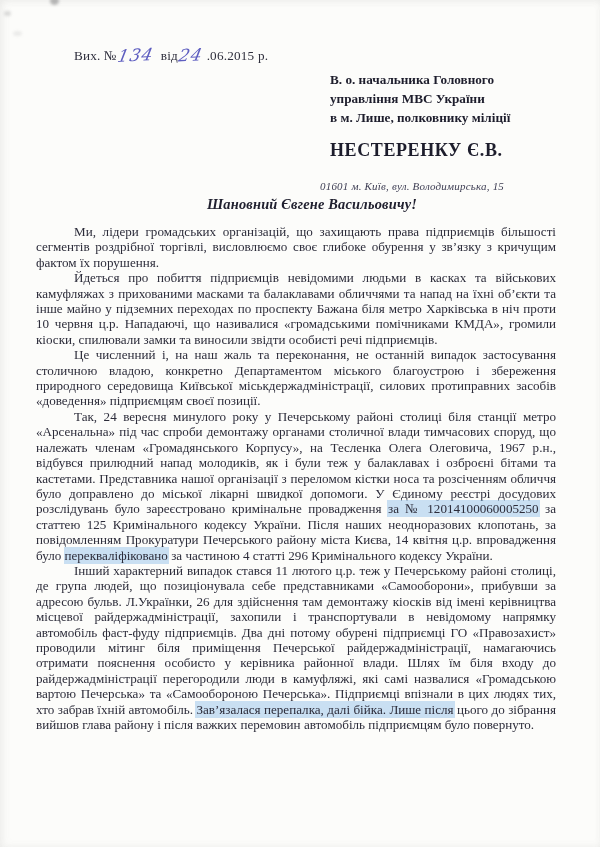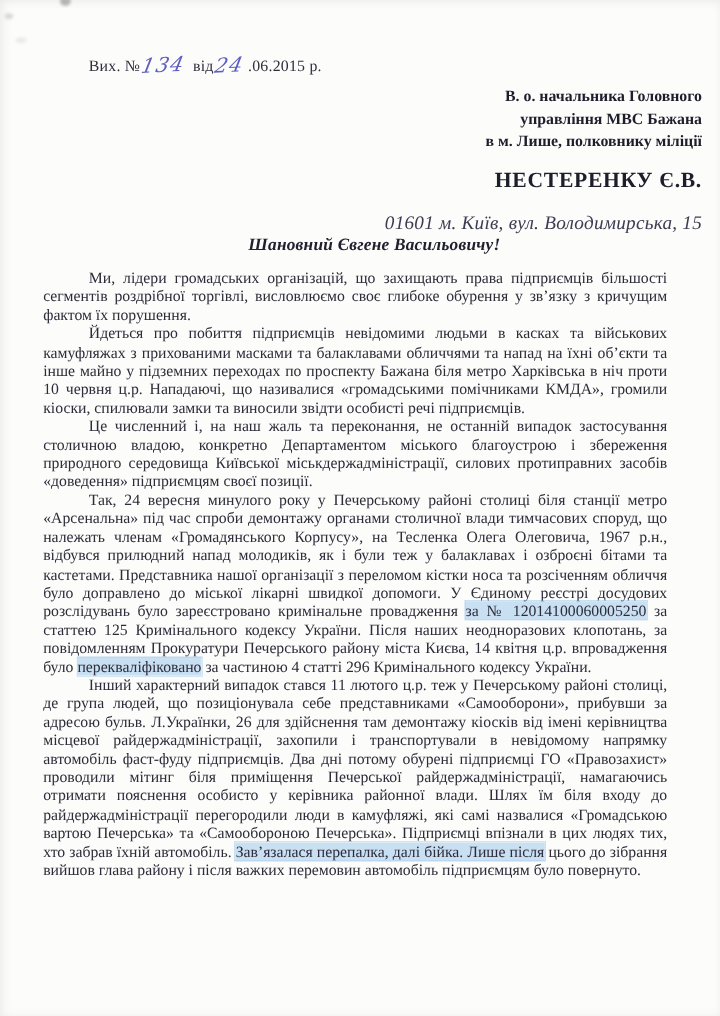--- a/index.html
+++ b/index.html
@@ -55,34 +55,33 @@
   
   .addressee {
     position: absolute;
     left: 330px;
     top: 70px;
     width: 255px;
     font-weight: bold;
     font-size: 13.2px;
     line-height: 19px;
     color: #1d1d2c;
-    text-align: right;
   }
   .addressee p { margin: 0; }
   .addr-name {
     margin-top: 14px !important;
     font-size: 18px;
     letter-spacing: 0.6px;
   }
   .addr-address {
     margin-top: 17px !important;
     margin-left: -10px !important;
     font-weight: normal;
     font-style: italic;
-    font-size: 16px;
+    font-size: 11px;
     color: #3c3c52;
     letter-spacing: 0.2px;
   }
 
   
   .salutation {
     position: absolute;
     top: 196px;
     left: 0;
     width: 100%;
@@ -124,21 +123,21 @@
   <div class="smudge smudge-2"></div>
   <div class="smudge smudge-3"></div>
 
   <div class="ref-line">
     <span>Вих. №</span><span class="hw">134</span>
     <span>від</span><span class="hw">24</span><span>.06.2015 р.</span>
   </div>
 
   <div class="addressee">
     <p>В. о. начальника Головного</p>
-    <p>управління  МВС Бажана</p>
+    <p>управління  МВС України</p>
     <p>в м.  Лише, полковнику міліції</p>
     <p class="addr-name">НЕСТЕРЕНКУ Є.В.</p>
     <p class="addr-address">01601 м. Київ, вул. Володимирська, 15</p>
   </div>
 
   <div class="salutation">Шановний Євгене Васильовичу!</div>
 
   <div class="letter-body">
       <p><span>Ми, лідери громадських організацій, що захищають права підприємців більшості сегментів роздрібної торгівлі, висловлюємо своє глибоке обурення у зв’язку з кричущим фактом їх порушення.</span></p>
       <p><span>Йдеться про побиття підприємців невідомими людьми в касках та військових камуфляжах з прихованими масками та балаклавами обличчями та напад на їхні об’єкти та інше майно у підземних переходах по проспекту Бажана біля метро Харківська в ніч проти 10 червня ц.р. Нападаючі, що називалися «громадськими помічниками КМДА», громили кіоски, спилювали замки та виносили звідти особисті речі підприємців.</span></p>

